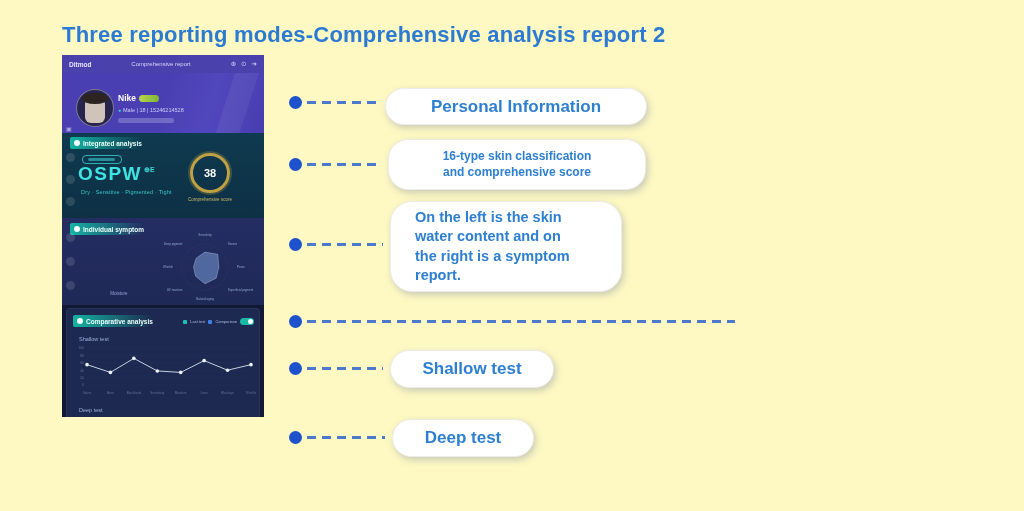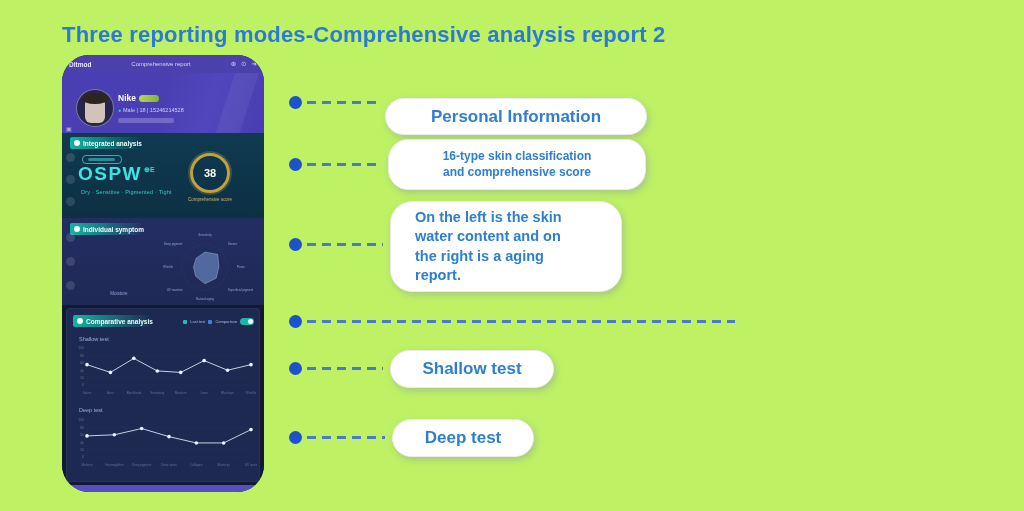--- a/index.html
+++ b/index.html
@@ -1,22 +1,22 @@
 <!DOCTYPE html>
 <html><head>
 <meta charset="utf-8">
 <style>
   html,body{margin:0;padding:0;background:#fff;}
-  .canvas{position:relative;width:1024px;height:511px;background:#bef264;overflow:hidden;
+  .canvas{position:relative;width:1024px;height:511px;background:#fef9c3;overflow:hidden;
           font-family:"Liberation Sans",sans-serif;}
   .title{position:absolute;left:62px;top:22px;margin:0;font-size:22px;font-weight:bold;
          color:#2b7ad4;letter-spacing:.2px;}
 
   
-  .phone{position:absolute;left:62px;top:55px;width:202px;height:437px;background:#131b38;overflow:hidden;border-radius:27px;}
+  .phone{position:absolute;left:62px;top:55px;width:202px;height:362px;background:#131b38;overflow:hidden;}
   .app-header{position:absolute;left:0;top:0;width:202px;height:18px;background:#4b41ad;
               display:flex;align-items:center;justify-content:space-between;padding:0 7px;box-sizing:border-box;}
   .logo{font-size:6.5px;color:#eae7ff;font-weight:bold;}
   .app-title{font-size:6px;color:#d9d6f5;}
   .hicons{display:flex;gap:5px;}
   .hicons span{font-size:6.5px;color:#cfcbf0;line-height:1;}
 
   .app-user{position:absolute;left:0;top:18px;width:202px;height:60px;
             background:linear-gradient(105deg,#4a3fb2 50%,#5147bd 72%,#483db0);overflow:hidden;}
   .deco-band{position:absolute;right:16px;top:-8px;width:24px;height:84px;
@@ -263,28 +263,28 @@
 
   <div class="dot" style="left:289px;top:315px;"></div>
   <div class="dash" style="left:307px;top:320px;width:428px;"></div>
 
   <div class="dot" style="left:289px;top:362px;"></div>
   <div class="dash" style="left:307px;top:367px;width:76px;"></div>
 
   <div class="dot" style="left:289px;top:431px;"></div>
   <div class="dash" style="left:307px;top:436px;width:78px;"></div>
 
-  <div class="callout btn" style="left:385px;top:98px;width:262px;height:37px;">Personal Information</div>
+  <div class="callout btn" style="left:385px;top:88px;width:262px;height:37px;">Personal Information</div>
 
   <div class="callout c2" style="left:388px;top:139px;width:258px;height:51px;">16-type skin classification
 and comprehensive score</div>
 
   <div class="callout c3" style="left:390px;top:201px;width:232px;height:91px;">On the left is the skin
 water content and on
-the right is a aging
+the right is a symptom
 report.</div>
 
 
 
   <div class="callout btn" style="left:390px;top:350px;width:164px;height:38px;">Shallow test</div>
 
   <div class="callout btn" style="left:392px;top:419px;width:142px;height:38px;">Deep test</div>
 
 </div>
 

